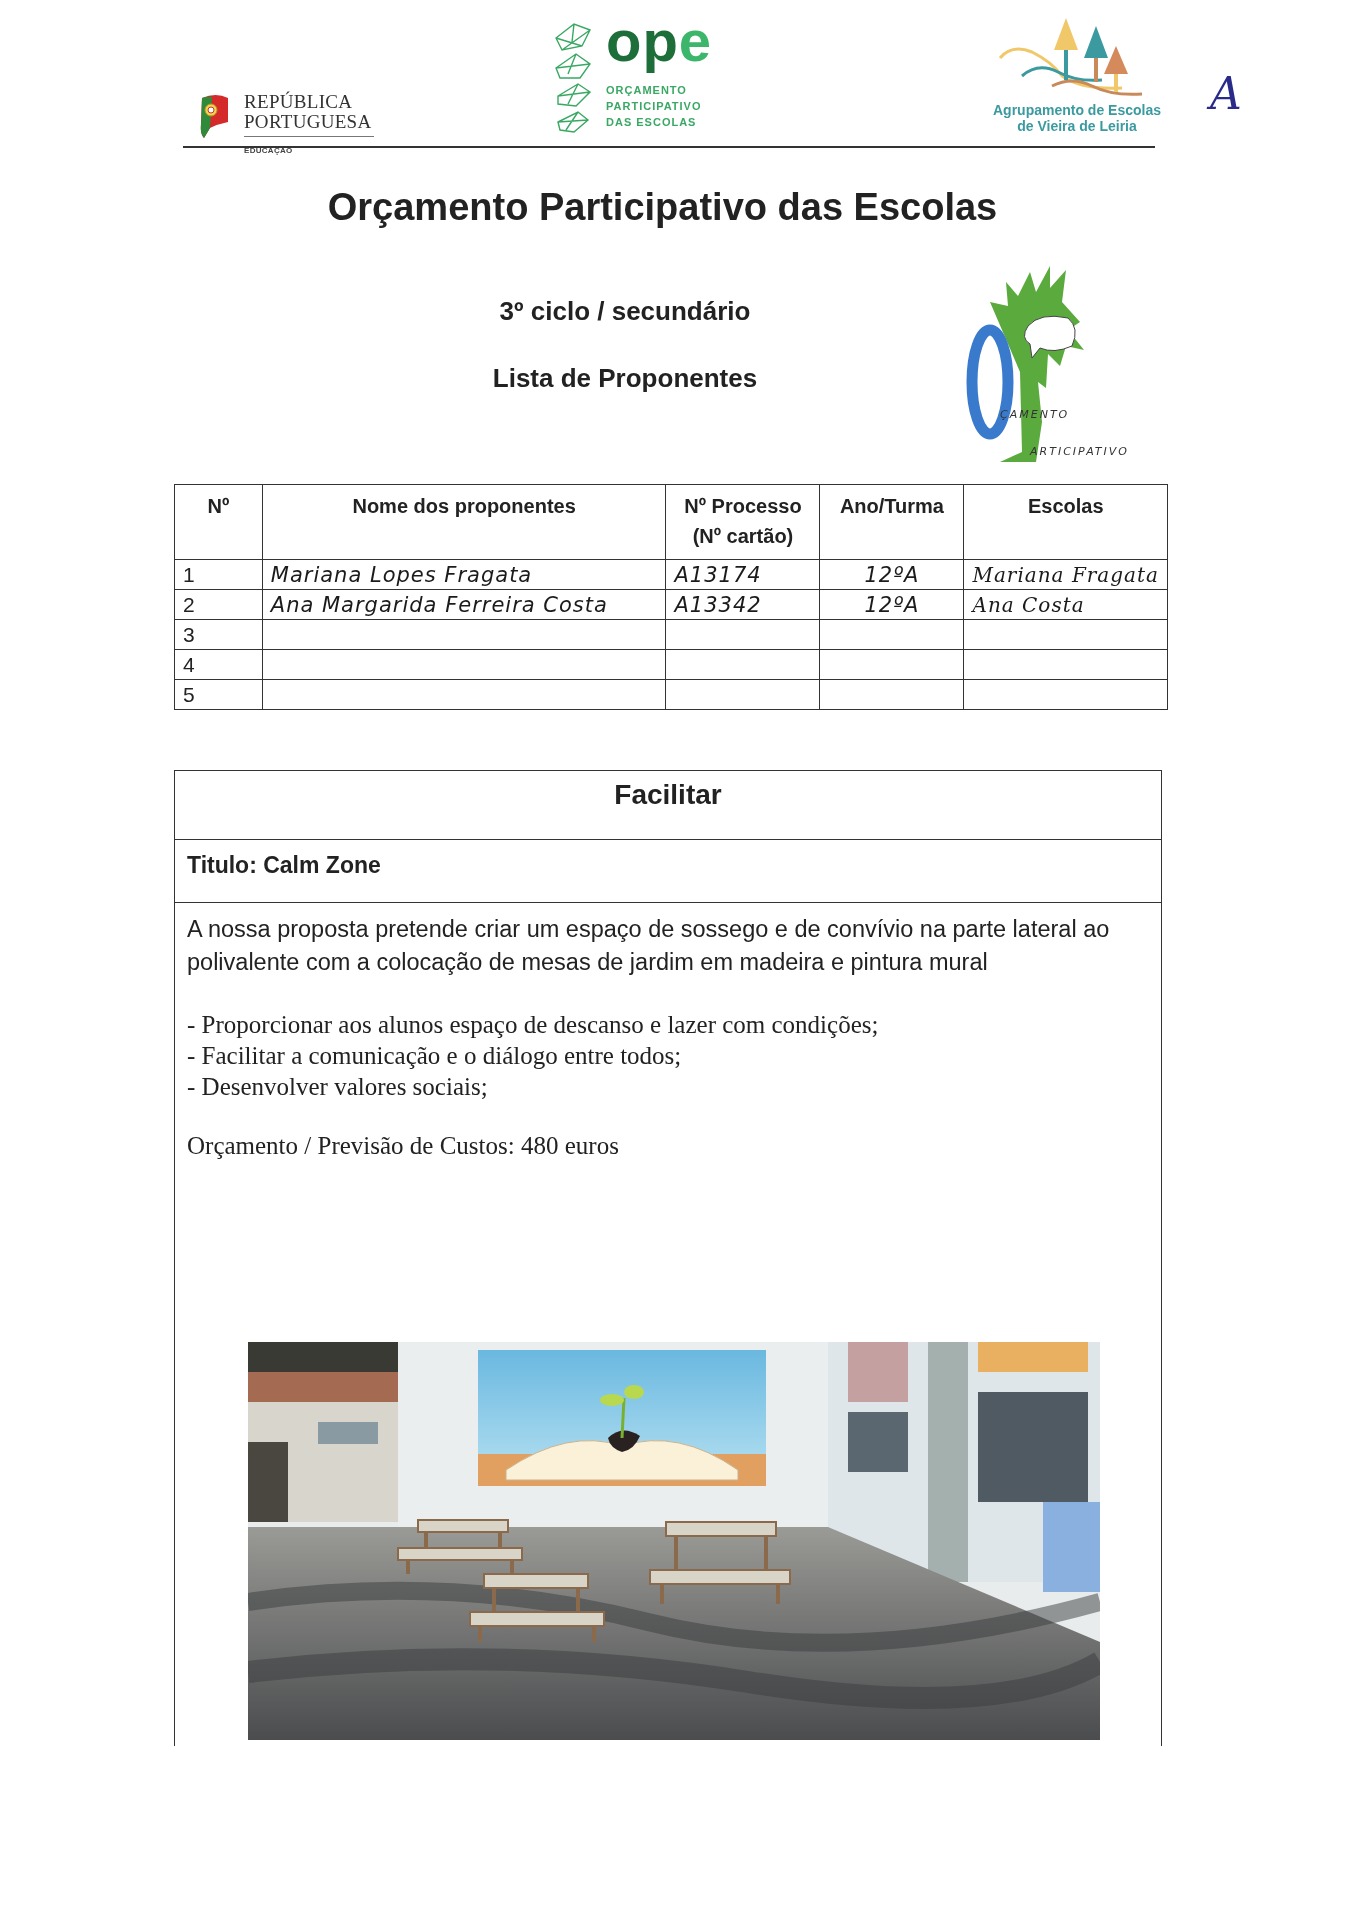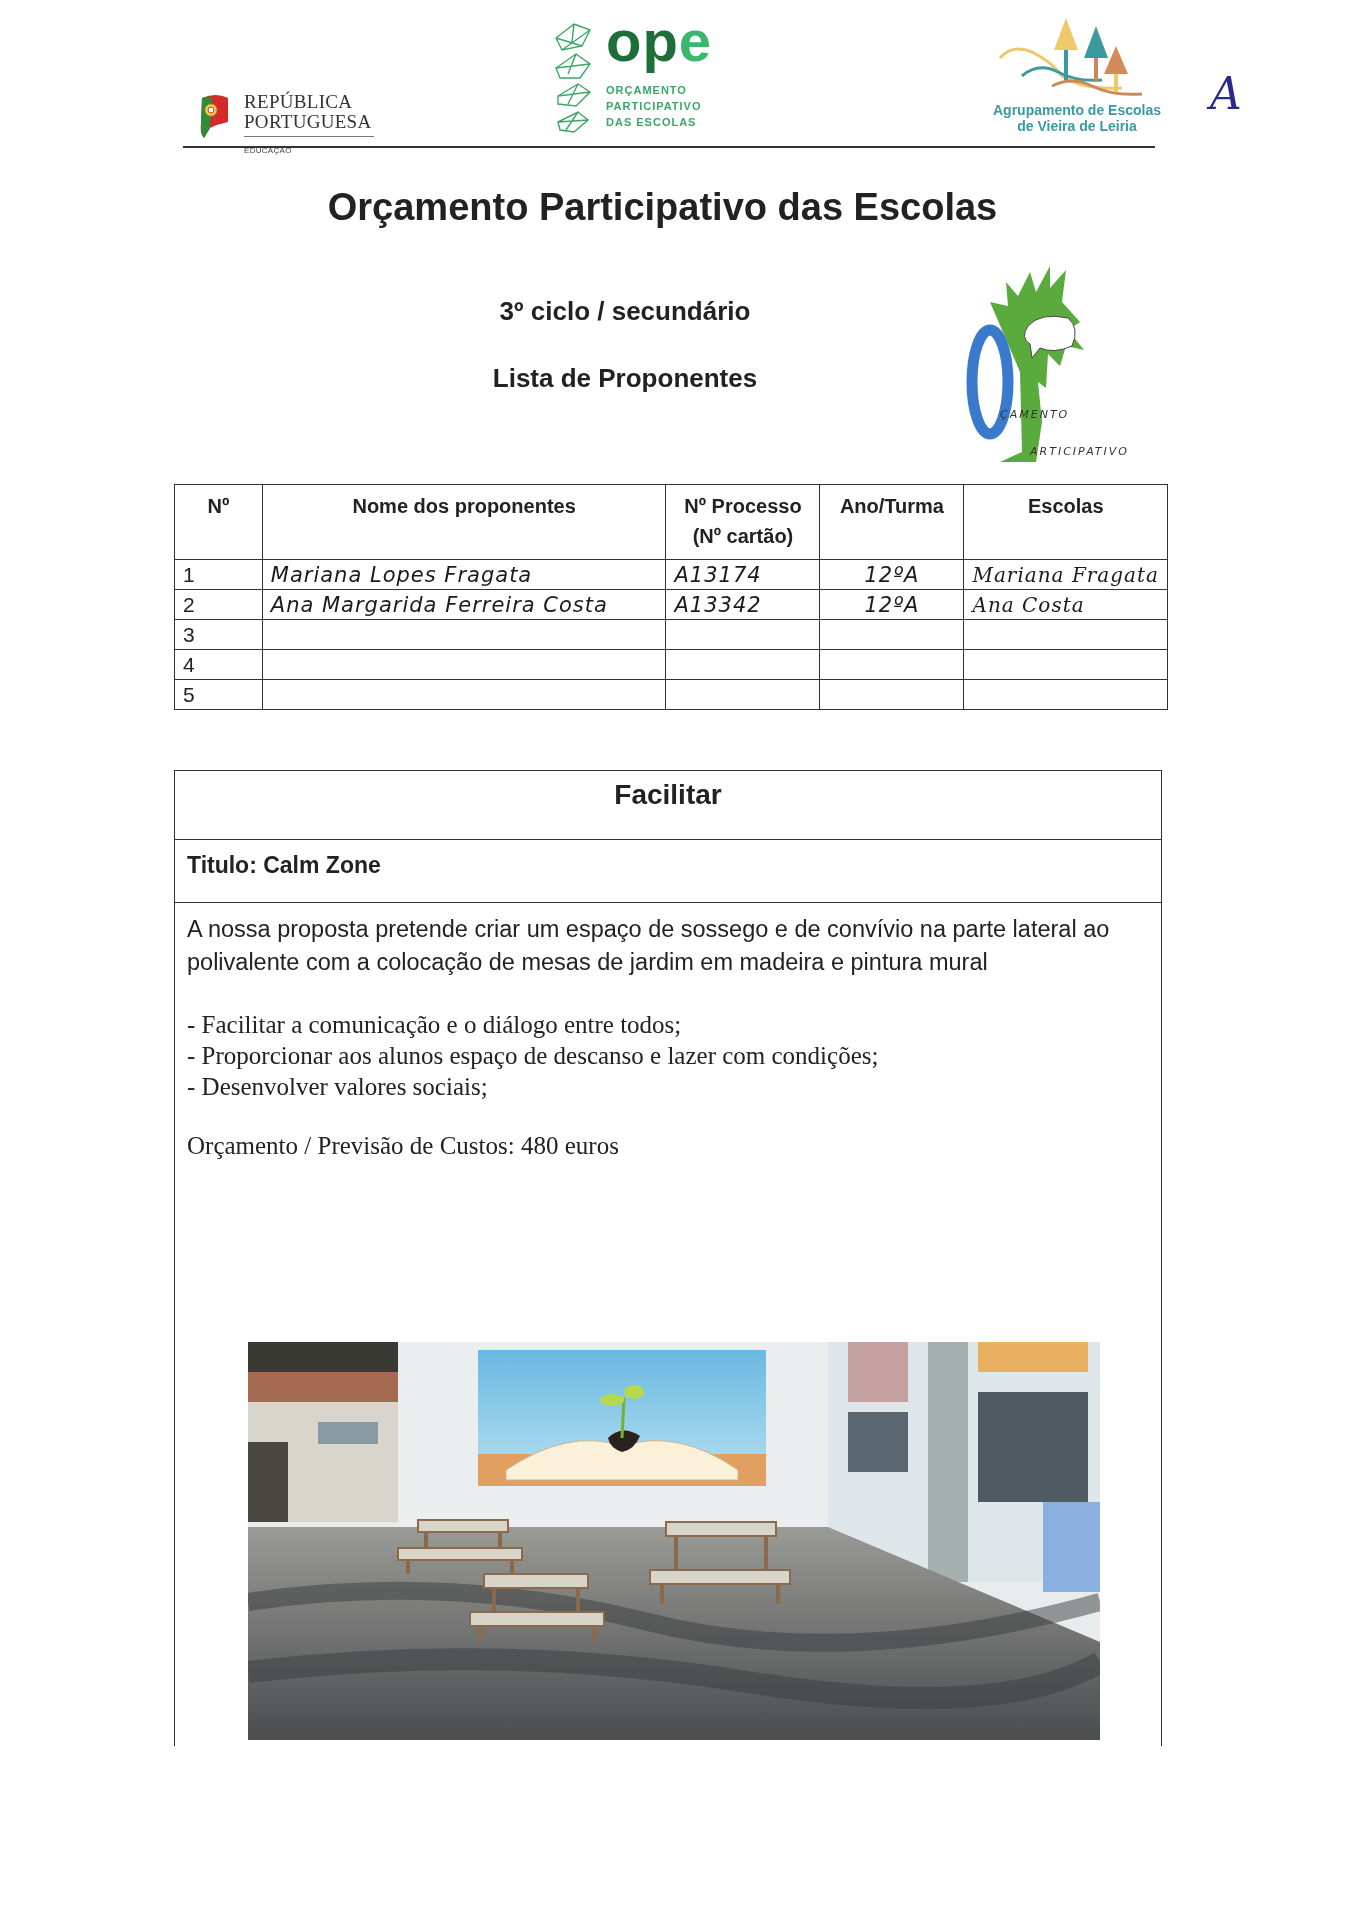--- a/index.html
+++ b/index.html
@@ -8,21 +8,21 @@
     font-family: "Liberation Sans", sans-serif; color: #222;
     overflow: hidden;
   }
   .abs { position: absolute; }
 
   
   .rp-logo { left: 198px; top: 52px; width: 180px; height: 70px; margin-top: 36px; }
   .rp-flag { position: absolute; left: 0; top: 6px; width: 32px; height: 46px; }
   .rp-text { position: absolute; left: 46px; top: 4px; font-family: "Liberation Serif", serif; font-size: 19px; line-height: 20px; color: #333; letter-spacing: 0.3px; }
   .rp-rule { position: absolute; left: 46px; top: 48px; width: 130px; border-top: 1px solid #777; }
-  .rp-sub { position: absolute; left: 46px; top: 58px; font-size: 8px; font-weight: normal; color: #444; letter-spacing: 0.3px; }
+  .rp-sub { position: absolute; left: 46px; top: 58px; font-size: 8px; font-weight: bold; color: #444; letter-spacing: 0.3px; }
 
   .ope-logo { left: 552px; top: 18px; width: 200px; height: 120px; }
   .ope-word { position: absolute; left: 54px; top: -8px; font-size: 58px; font-weight: bold; color: #1e6e3a; letter-spacing: 1px; line-height: 62px; }
   .ope-word .e { color: #3cb66b; }
   .ope-sub { position: absolute; left: 54px; top: 64px; font-size: 11px; line-height: 16px; color: #3aa864; letter-spacing: 1px; font-weight: bold; }
 
   .ae-logo { left: 972px; top: 16px; width: 210px; height: 120px; text-align: center; }
   .ae-text { position: absolute; left: 0; top: 86px; width: 210px; font-size: 14px; line-height: 16px; font-weight: bold; color: #3a9aa0; text-align: center; }
 
   .mark-a { left: 1210px; top: 68px; font-family: "DejaVu Serif", serif; font-style: italic; font-size: 44px; color: #2a2a8a; }
@@ -189,22 +189,22 @@
     </tr>
   </tbody>
 </table>
 
 <div class="abs proposal">
   <div class="p-head">Facilitar</div>
   <div class="p-title">Titulo: Calm Zone</div>
   <div class="p-body">
     <div class="p-intro">A nossa proposta pretende criar um espaço de sossego e de convívio na parte lateral ao polivalente com a colocação de mesas de jardim em madeira e pintura mural</div>
     <ul class="p-goals">
+      <li>- Proporcionar aos alunos espaço de descanso e lazer com condições;</li>
       <li>- Facilitar a comunicação e o diálogo entre todos;</li>
-      <li>- Proporcionar aos alunos espaço de descanso e lazer com condições;</li>
       <li>- Desenvolver valores sociais;</li>
     </ul>
     <div class="p-budget">Orçamento / Previsão de Custos: 480 euros</div>
   </div>
 </div>
 
 <div class="abs photo">
   <svg width="852" height="398" viewBox="0 0 852 398">
     <defs>
       <linearGradient id="ground" x1="0" y1="0" x2="0" y2="1">

